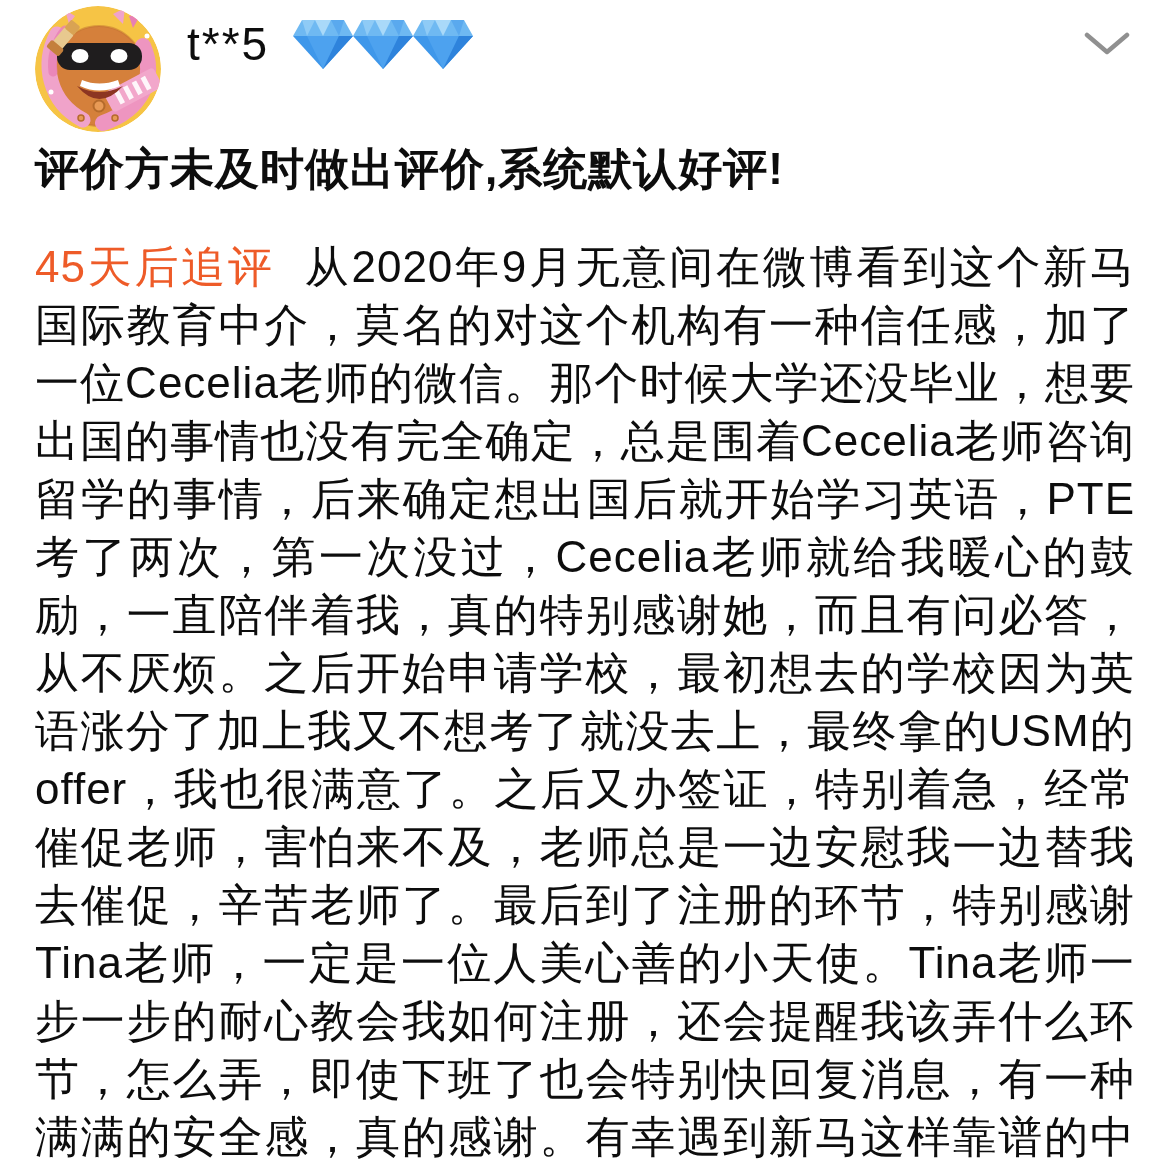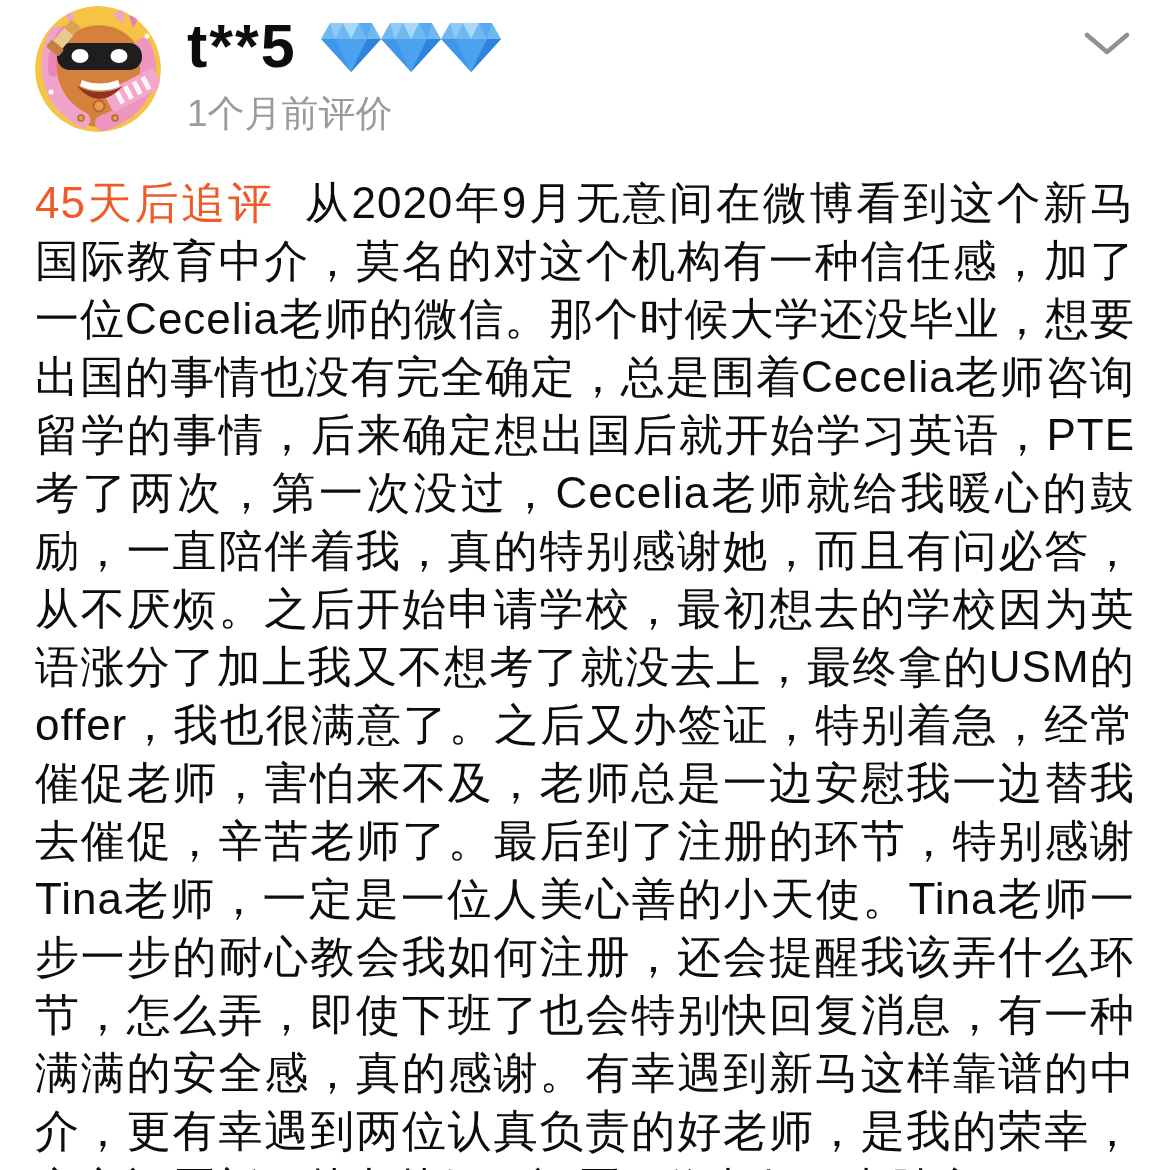--- a/index.html
+++ b/index.html
@@ -18,21 +18,21 @@
   .page{padding:6px 35px 0 35px;}
 
   
   .header{display:flex;align-items:flex-start;position:relative;height:128px;}
   .avatar{
     width:126px;height:126px;border-radius:50%;overflow:hidden;flex:0 0 auto;
     display:block;
   }
   .header-main{margin-left:26px;padding-top:10px;}
   .name-row{display:flex;align-items:center;}
-  .username{font-size:61px;font-weight:700;letter-spacing:2px;line-height:1;}
+  .username{font-size:46px;font-weight:400;letter-spacing:2px;line-height:1;}
   .badges{display:flex;align-items:center;margin-left:26px;}
   .badges svg{width:64px;height:56px;margin-left:-4px;display:block;}
   .time{margin-top:18px;font-size:37px;color:var(--muted);line-height:1;}
   .collapse{
     position:absolute;right:0;top:14px;width:56px;height:48px;border:none;background:none;
     display:flex;align-items:center;justify-content:center;cursor:pointer;padding:0;
   }
 
   
   .default-review{
@@ -124,25 +124,25 @@
     <polygon points="11,4 53,4 62,20 2,20" fill="#6FB9F2"></polygon>
     <polygon points="24,4 40,4 32,20" fill="#A9D9F9"></polygon>
     <polygon points="11,4 24,4 16,20" fill="#8FCBF6"></polygon>
     <polygon points="40,4 53,4 48,20" fill="#5AA9EE"></polygon>
     <polygon points="2,20 62,20 32,53" fill="#3E97EA"></polygon>
     <polygon points="16,20 48,20 32,53" fill="#4DA2EF"></polygon>
     <polygon points="32,53 62,20 48,20" fill="#2E83DC"></polygon>
   </svg>
 </span>
       </div>
-      <div class="time">1个月前评价</div>
     </div>
 
     <button class="collapse" aria-label="collapse">
       <svg width="46" height="24" viewBox="0 0 46 24">
         <polyline points="3,3 23,20 43,3" fill="none" stroke="#909090" stroke-width="4.5" stroke-linecap="round" stroke-linejoin="round"></polyline>
       </svg>
     </button>
   </div>
 
+  <p class="default-review">评价方未及时做出评价,系统默认好评!</p>
 
   <p class="followup"><span class="followup-label">45天后追评</span><span>从2020年9月无意间在微博看到这个新马国际教育中介，莫名的对这个机构有一种信任感，加了一位Cecelia老师的微信。那个时候大学还没毕业，想要出国的事情也没有完全确定，总是围着Cecelia老师咨询留学的事情，后来确定想出国后就开始学习英语，PTE考了两次，第一次没过，Cecelia老师就给我暖心的鼓励，一直陪伴着我，真的特别感谢她，而且有问必答，从不厌烦。之后开始申请学校，最初想去的学校因为英语涨分了加上我又不想考了就没去上，最终拿的USM的offer，我也很满意了。之后又办签证，特别着急，经常催促老师，害怕来不及，老师总是一边安慰我一边替我去催促，辛苦老师了。最后到了注册的环节，特别感谢Tina老师，一定是一位人美心善的小天使。Tina老师一步一步的耐心教会我如何注册，还会提醒我该弄什么环节，怎么弄，即使下班了也会特别快回复消息，有一种满满的安全感，真的感谢。有幸遇到新马这样靠谱的中介，更有幸遇到两位认真负责的好老师，是我的荣幸，衷心祝愿新马越办越好，祝愿两位老师万事胜意！</span></p>
 </div>
 
 </body></html>

